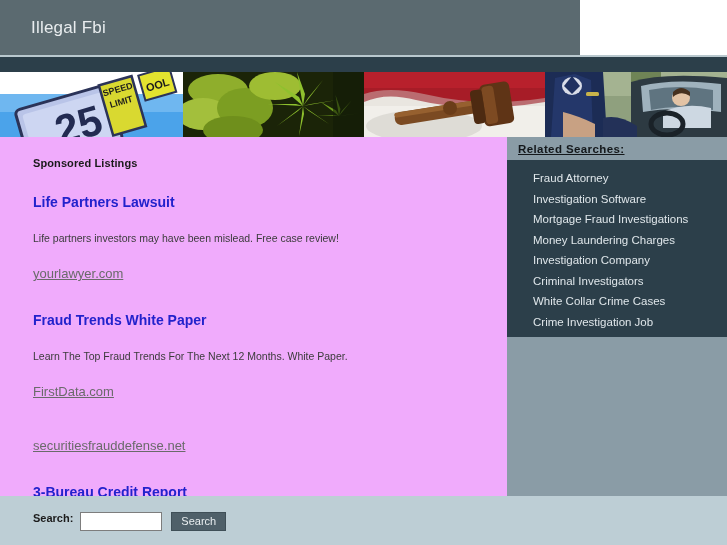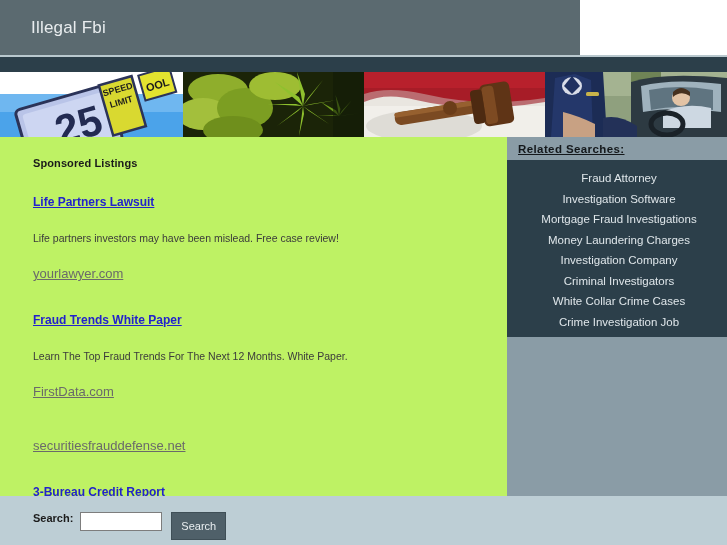--- a/index.html
+++ b/index.html
@@ -69,21 +69,21 @@
   .banner-cell.b4 { width: 182px; }
   .banner-cell svg { display: block; }
 
   
   .content {
     position: absolute;
     left: 0;
     top: 137px;
     width: 507px;
     height: 359px;
-    background: #bef264;
+    background: #f0abfc;
   }
   .sponsored-label {
     position: absolute;
     left: 33px;
     top: 20px;
     font-size: 11px;
     font-weight: bold;
     color: #1a1a1a;
     letter-spacing: 0.1px;
   }
@@ -91,24 +91,23 @@
     position: absolute;
     left: 33px;
     top: 45px;
     width: 430px;
   }
   .listing {
     margin-bottom: 18px;
   }
   .listing-title {
     display: inline-block;
-    font-size: 12px;
+    font-size: 14px;
     font-weight: bold;
     color: #2222cc;
-    text-decoration: underline;
     line-height: 17px;
     cursor: pointer;
     white-space: nowrap;
     margin-top: 12px;
   }
   .listing-desc {
     font-size: 10.5px;
     color: #3b3b3b;
     line-height: 15px;
     margin-top: 20px;
@@ -126,21 +125,20 @@
   }
 
   
   .sidebar {
     position: absolute;
     left: 507px;
     top: 137px;
     width: 220px;
     height: 359px;
     background: #8a9ca6;
-    text-align: center;
   }
   .sidebar-head {
     position: absolute;
     left: 0; top: 3px;
     width: 220px;
     height: 20px;
     background: #8a9ca6;
   }
   .sidebar-head-text {
     position: absolute;
@@ -160,21 +158,21 @@
     width: 220px;
     height: 177px;
     background: #2c3f4a;
     padding-top: 8px;
     box-sizing: border-box;
   }
   .related-item {
     font-size: 11.5px;
     color: #dfe6ea;
     line-height: 20.5px;
-    padding-left: 4px;
+    padding-left: 26px;
     white-space: nowrap;
     cursor: pointer;
   }
 
   
   .footer {
     position: absolute;
     left: 0;
     top: 496px;
     width: 727px;
@@ -200,21 +198,21 @@
     background: #ffffff;
     border: 1px solid #7d7d7d;
     font-family: "Liberation Sans", sans-serif;
     font-size: 11px;
     padding: 1px 3px;
     box-sizing: content-box;
     outline: none;
   }
   .search-button {
     margin-left: 9px;
-    height: 28px;
+    height: 19px;
     padding: 0 9px;
     background: #4f6069;
     color: #e9eef0;
     border: 1px solid #3f4f57;
     font-family: "Liberation Sans", sans-serif;
     font-size: 11px;
     cursor: pointer;
     line-height: 17px;
   }
 </style>

